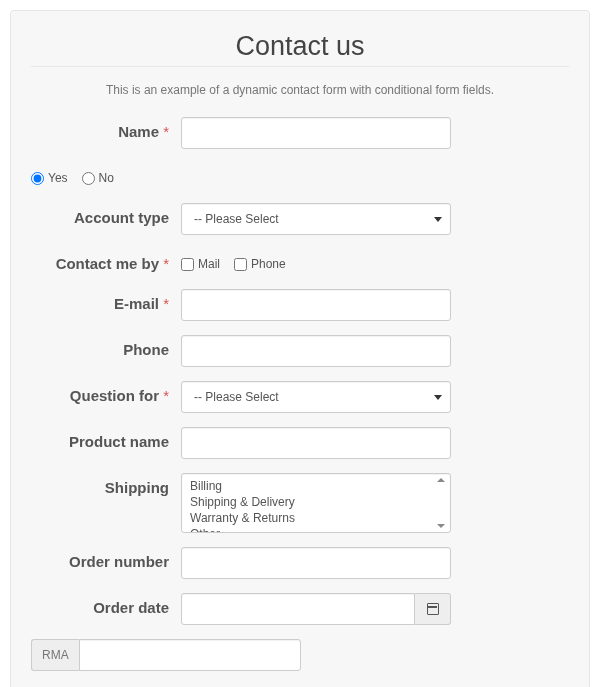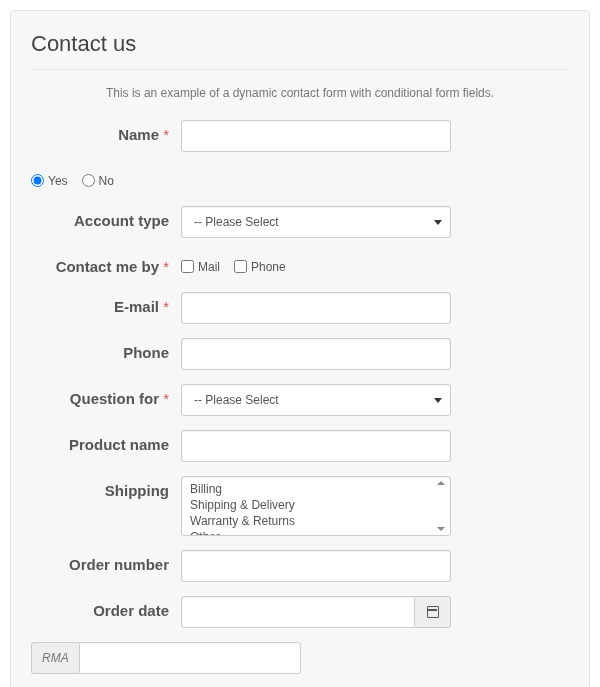--- a/index.html
+++ b/index.html
@@ -11,25 +11,25 @@
     width: 600px;
   }
   .panel {
     margin: 10px;
     border: 1px solid #e5e5e5;
     border-radius: 4px;
     background: #f7f7f7;
     padding: 20px 20px 24px 20px;
   }
   h2.title {
-    text-align: left;
+    text-align: center;
     font-weight: 400;
-    font-size: 22px;
+    font-size: 27px;
     color: #444;
-    padding-bottom: 12px;
+    padding-bottom: 4px;
     border-bottom: 1px solid #e7e7e7;
     margin-bottom: 16px;
   }
   .intro {
     text-align: center;
     font-size: 12px;
     color: #777;
     margin-bottom: 20px;
   }
   .form-row {
@@ -129,21 +129,21 @@
   .listbox .scroll-hint::after { bottom: 2px; border-top: 4px solid #888; }
 
   .inline-options {
     display: flex;
     align-items: center;
     gap: 14px;
     height: 30px;
     font-size: 12px;
     color: #555;
   }
-  .inline-opt { display: flex; align-items: flex-start; gap: 4px; }
+  .inline-opt { display: flex; align-items: center; gap: 4px; }
   input[type="radio"], input[type="checkbox"] {
     margin: 0;
   }
 
   
   .input-group {
     display: flex;
     width: 100%;
   }
   .input-group input[type="text"] {
@@ -182,21 +182,20 @@
     padding: 0 10px;
     display: flex;
     align-items: center;
     background: #eee;
     border: 1px solid #ccc;
     border-right: none;
     border-top-left-radius: 3px;
     border-bottom-left-radius: 3px;
     font-size: 12px;
     color: #777;
-    font-style: italic;
   }
   .input-group.has-prefix input[type="text"] {
     border-top-left-radius: 0;
     border-bottom-left-radius: 0;
     border-top-right-radius: 3px;
     border-bottom-right-radius: 3px;
   }
 </style>
 </head>
 <body>

